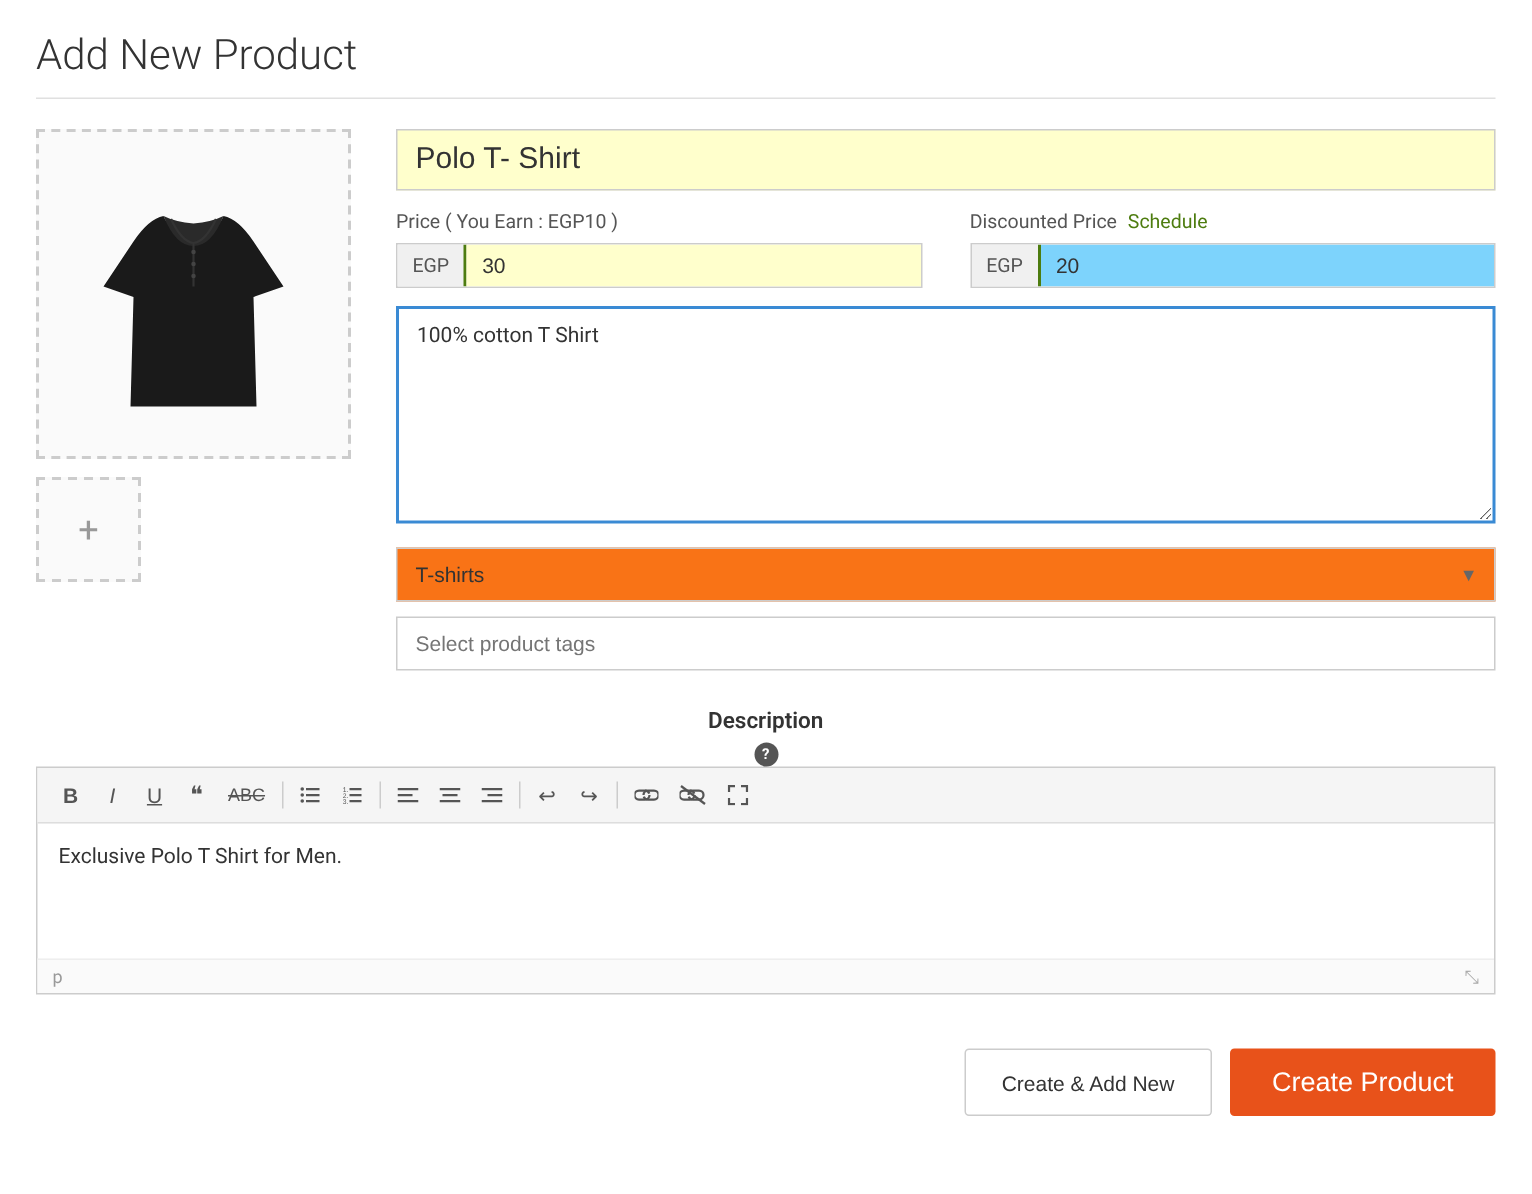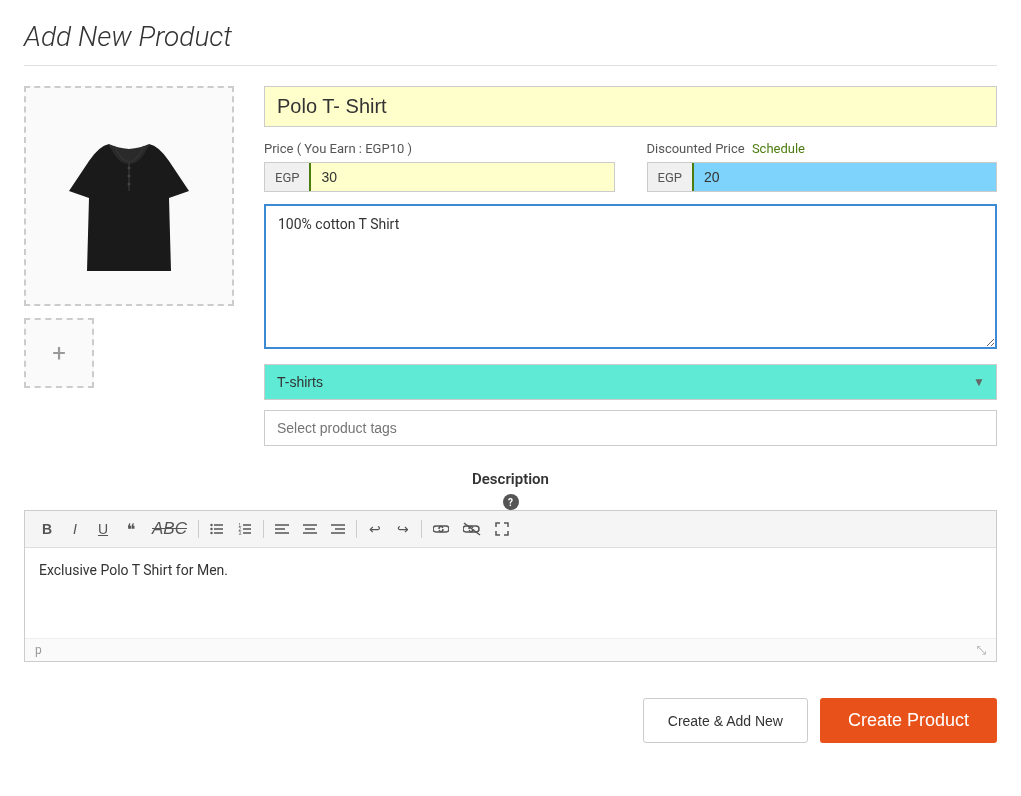--- a/index.html
+++ b/index.html
@@ -16,21 +16,20 @@
       padding: 20px 24px 24px 24px;
       position: relative;
     }
     .page-title {
       font-size: 28px;
       font-weight: 300;
       color: #333;
       margin-bottom: 20px;
       padding-bottom: 12px;
       border-bottom: 1px solid #e0e0e0;
-      font-style: italic;
     }
     .main-content {
       display: flex;
       gap: 20px;
       margin-bottom: 20px;
     }
     .left-panel {
       width: 220px;
       flex-shrink: 0;
     }
@@ -135,21 +134,21 @@
     .category-select-wrapper {
       position: relative;
       margin-bottom: 10px;
     }
     .category-select {
       width: 100%;
       padding: 9px 12px;
       border: 1px solid #ccc;
       appearance: none;
       -webkit-appearance: none;
-      background: #5eead4;
+      background: #f97316;
       font-size: 14px;
       color: #333;
       cursor: pointer;
       outline: none;
     }
     .select-chevron {
       position: absolute;
       right: 12px;
       top: 50%;
       transform: translateY(-50%);
@@ -349,21 +348,21 @@
     <div class="description-label">
       <span>Description</span>
       <span class="help-icon">?</span>
     </div>
     <div class="editor-container">
       <div class="editor-toolbar">
         <button class="toolbar-btn bold">B</button>
         <button class="toolbar-btn italic">I</button>
         <button class="toolbar-btn underline">U</button>
         <button class="toolbar-btn" style="font-size:16px;">❝</button>
-        <button class="toolbar-btn" style="text-decoration:line-through; font-size:17px;font-style:italic;">ABC</button>
+        <button class="toolbar-btn" style="text-decoration:line-through; font-size:12px;">ABC</button>
         <div class="toolbar-separator"></div>
         <button class="toolbar-btn">
           <svg width="14" height="14" viewBox="0 0 14 14">
               <line x1="4" y1="3" x2="13" y2="3" stroke="#555" stroke-width="1.5"></line>
               <line x1="4" y1="7" x2="13" y2="7" stroke="#555" stroke-width="1.5"></line>
               <line x1="4" y1="11" x2="13" y2="11" stroke="#555" stroke-width="1.5"></line>
               <circle cx="1.5" cy="3" r="1.2" fill="#555"></circle>
               <circle cx="1.5" cy="7" r="1.2" fill="#555"></circle>
               <circle cx="1.5" cy="11" r="1.2" fill="#555"></circle>
             </svg>

